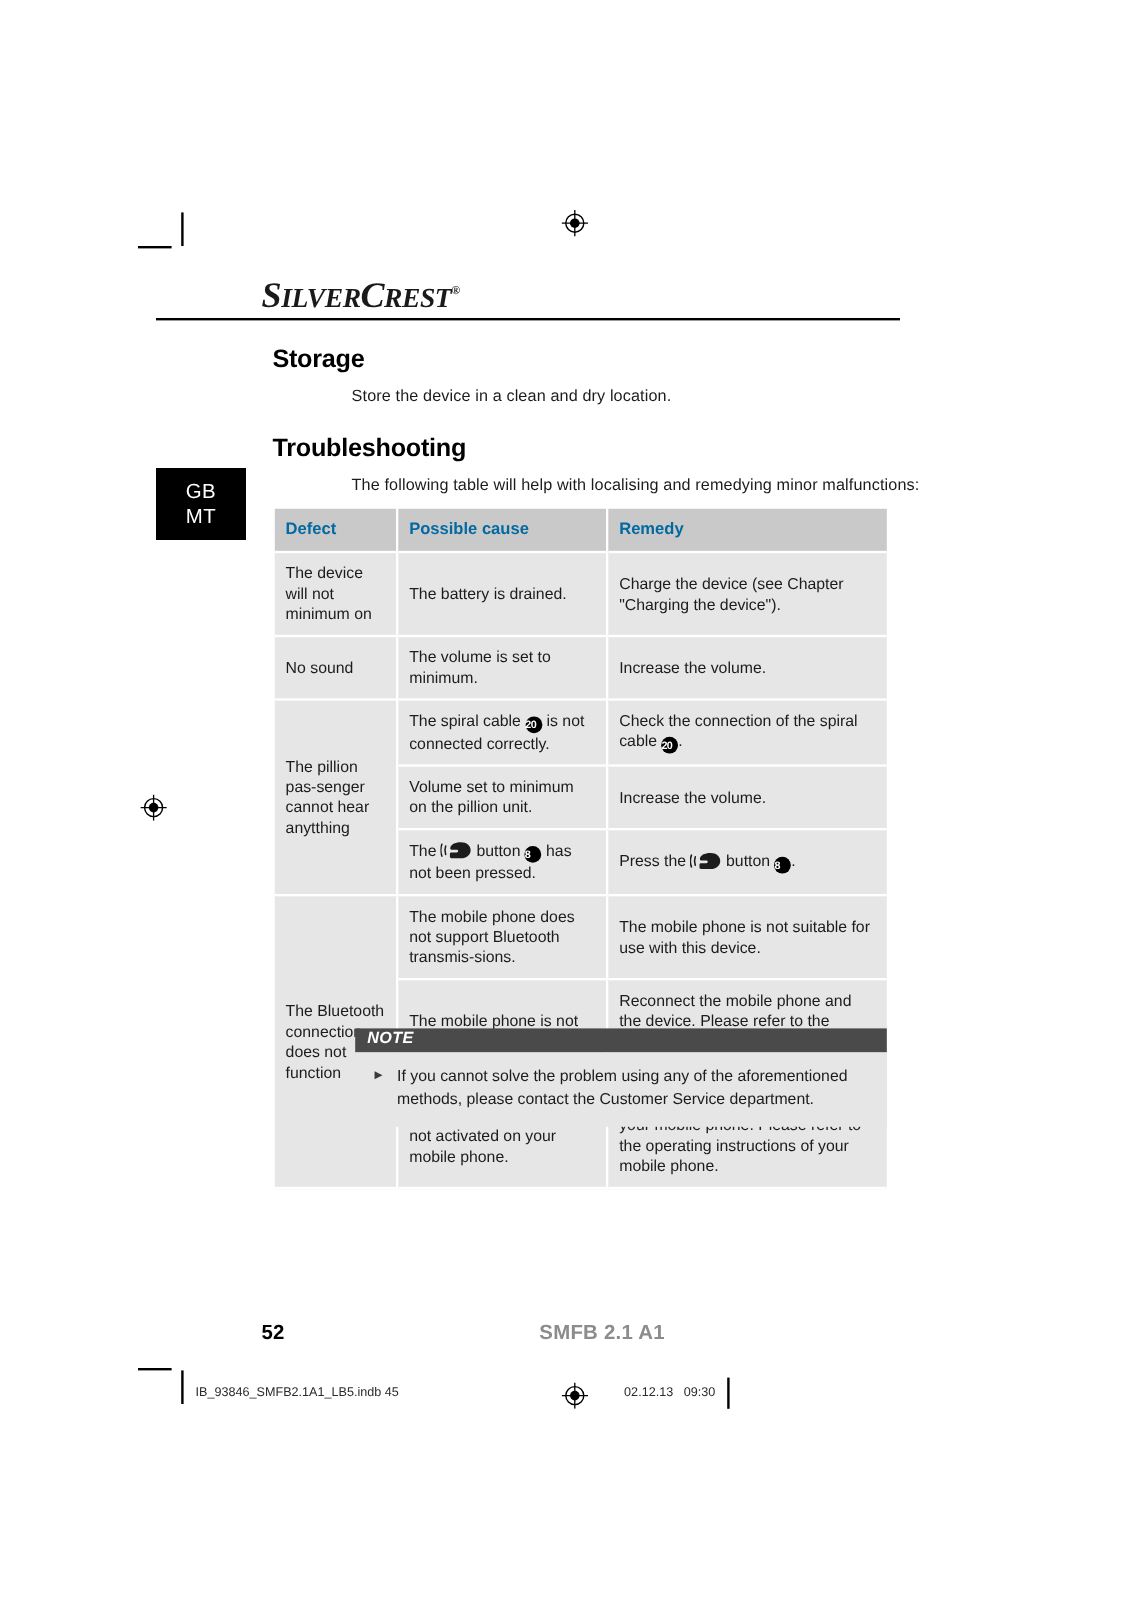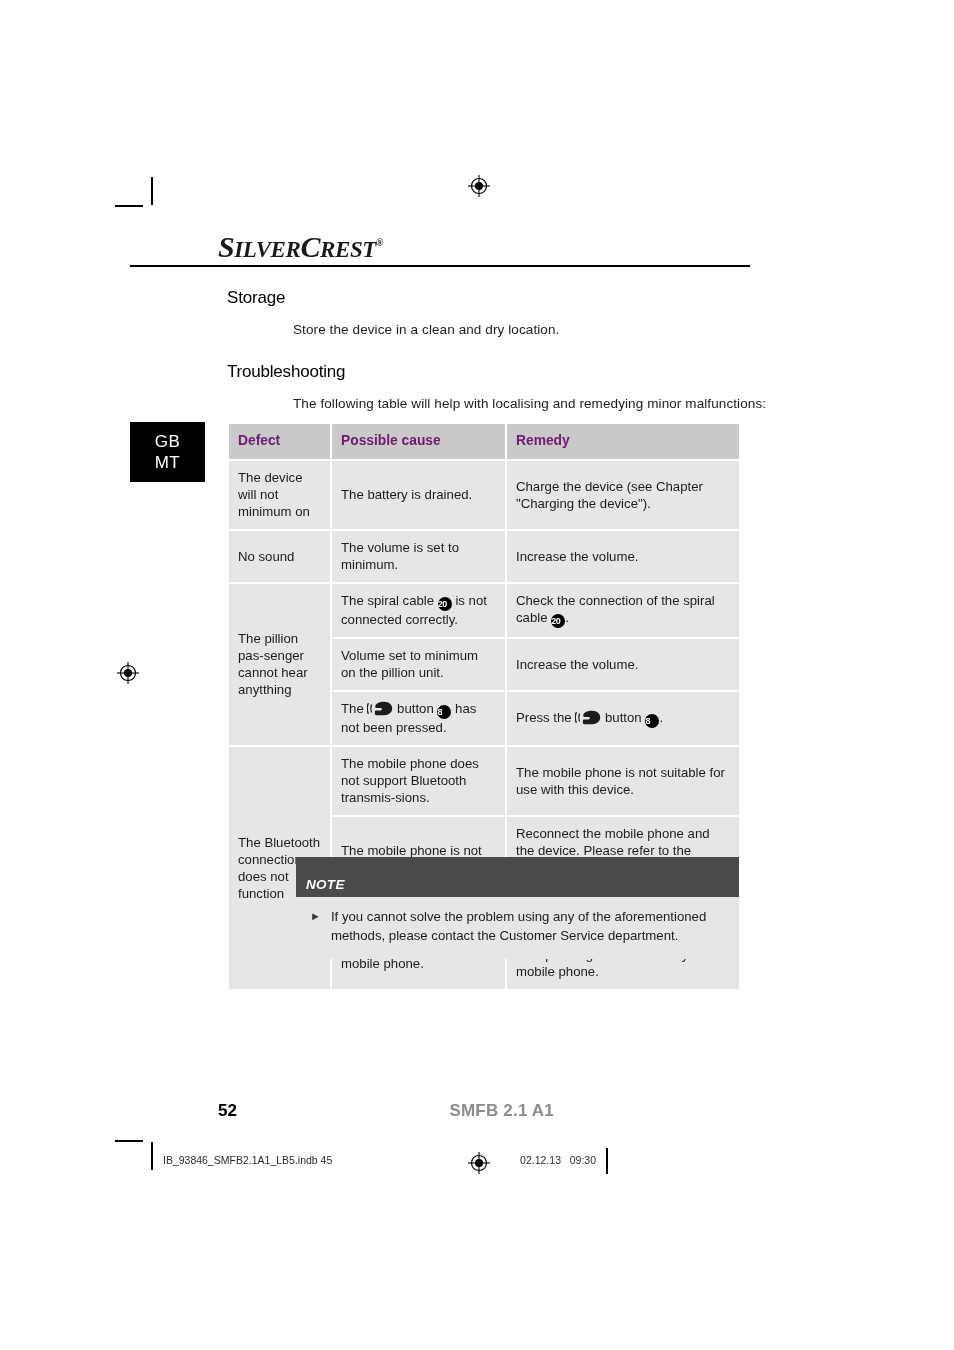--- a/index.html
+++ b/index.html
@@ -65,39 +65,39 @@
     top: 265px;
     width: 620px;
     height: 2px;
     background: #000000;
   }
 
   
   .country-tab {
     position: absolute;
     left: 130px;
-    top: 422px;
+    top: 390px;
     width: 75px;
     height: 60px;
     background: #000000;
     color: #ffffff;
     font-size: 17px;
     line-height: 21px;
     display: flex;
     flex-direction: column;
     align-items: center;
     justify-content: center;
     letter-spacing: 0.4px;
   }
 
   
   .h1 {
     position: absolute;
-    font-size: 17px;
-    font-weight: normal;
+    font-size: 21px;
+    font-weight: bold;
     color: #000000;
     letter-spacing: -0.2px;
   }
   #heading-storage { left: 227px; top: 288px; }
   #heading-troubleshooting { left: 227px; top: 362px; }
 
   .body-indent {
     position: absolute;
     left: 293px;
     font-size: 13.5px;
@@ -124,21 +124,21 @@
     padding: 8px 9px 9px 9px;
     border-bottom: 2px solid #ffffff;
     border-right: 2px solid #ffffff;
     line-height: 17px;
   }
   .table th:last-child, .table td:last-child { border-right: none; }
   .table thead th {
     background: #c9c9c9;
     font-weight: bold;
     font-size: 13.8px;
-    color: #701a75;
+    color: #0369a1;
     padding-bottom: 10px;
     text-align: left;
   }
   .table tbody td {
     background: #e6e6e6;
   }
   .col-defect { width: 103px; }
   .col-cause  { width: 175px; }
   .col-remedy { width: 232px; }
 
@@ -171,21 +171,21 @@
     left: 296px;
     top: 857px;
     width: 443px;
   }
   .note-header {
     background: #4a4a4a;
     color: #ffffff;
     font-style: italic;
     font-weight: bold;
     font-size: 13.5px;
-    padding: 20px 10px 5px 10px;
+    padding: 0 10px 5px 10px;
     letter-spacing: 0.3px;
   }
   .note-body {
     background: #e6e6e6;
     padding: 10px 14px 14px 14px;
     font-size: 13.2px;
     color: #1c1c1c;
     line-height: 19px;
     display: flex;
     gap: 10px;

